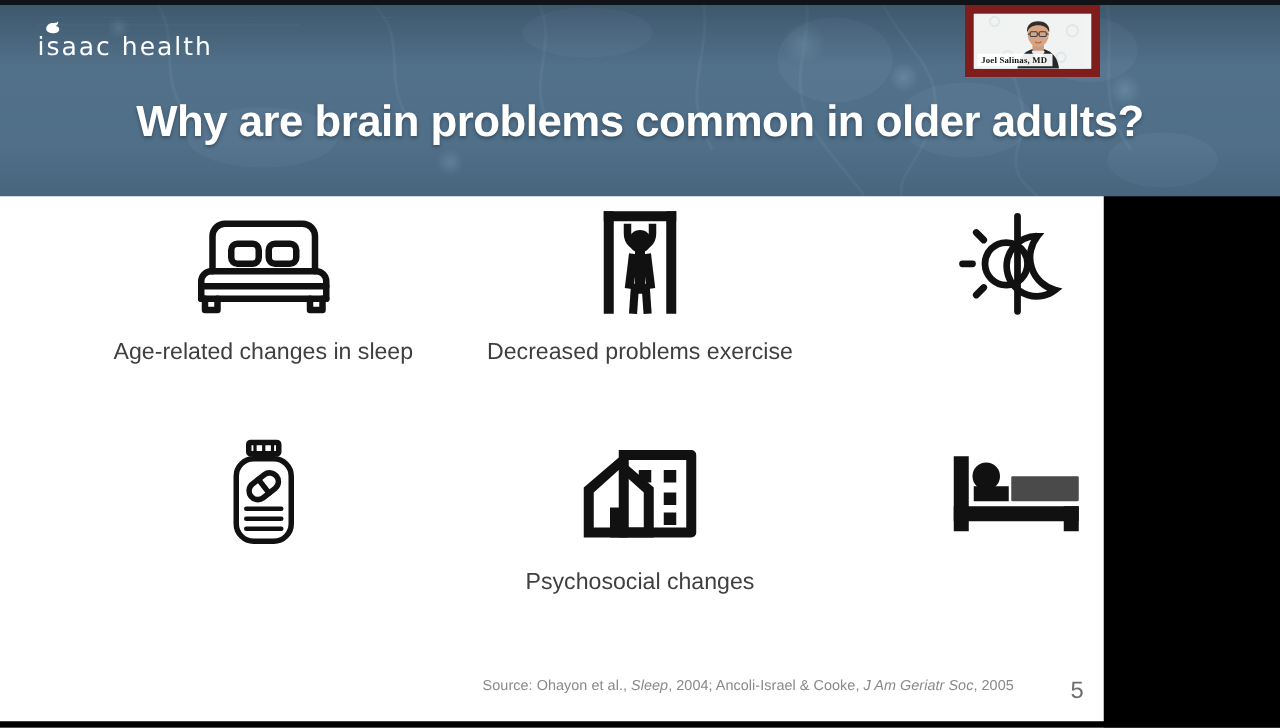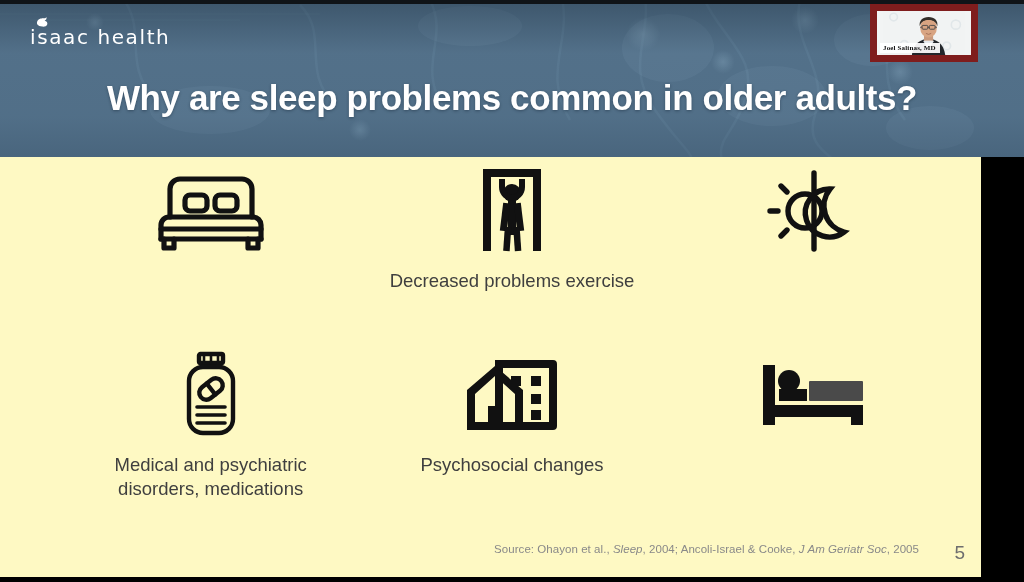--- a/index.html
+++ b/index.html
@@ -7,23 +7,23 @@
   html, body {
     width: 1024px;
     height: 582px;
     overflow: hidden;
     background: #000;
     font-family: "Liberation Sans", sans-serif;
   }
 
   #slide-root {
     position: relative;
-    width: 981px;
+    width: 883px;
     height: 582px;
-    background: #fef9c3;
+    background: #ffffff;
   }
 
   
   .bar-top {
     position: absolute; left: 0; top: 0;
     width: 1024px; height: 4px;
     background: #101418;
     z-index: 40;
   }
   .bar-bottom {
@@ -120,21 +120,21 @@
     color: #3f3f3f;
     font-size: 18.5px;
     line-height: 1.32;
     max-width: 250px;
     font-family: "Liberation Sans", sans-serif;
   }
 
   
   #source {
     position: absolute;
-    right: 62px; bottom: 27px;
+    right: 72px; bottom: 27px;
     color: #898989;
     font-size: 11.5px;
     letter-spacing: .05px;
     white-space: nowrap;
     font-family: "Liberation Sans", sans-serif;
     margin-left: 34px;
   }
   #source i { font-style: italic; }
   #page-number {
     position: absolute;
@@ -229,21 +229,21 @@
 
     <div id="header-shade"></div>
 
     <div id="logo">
       <svg class="bird" viewBox="0 0 16 13">
         <path d="M2.4 8.6 C1.2 6.6 2.6 3.4 5.6 2.6 C8.2 1.9 10.6 3.0 11.4 1.0 C11.9 2.6 11.2 3.9 9.6 4.7 C11.6 5.0 12.9 6.6 12.2 8.4 C11.6 10.0 9.6 10.9 7.2 10.6 C5.0 10.3 3.3 9.9 2.4 8.6 Z" fill="#ffffff"></path>
       </svg>
       <span class="wordmark">isaac health</span>
     </div>
 
-    <div id="slide-title">Why are sleep problems common in older adults?</div>
+    <div id="slide-title">Why are brain problems common in older adults?</div>
   </div>
 
   <div id="webcam">
     <div class="cam-bg"></div>
 
     <div class="cam-logo">
       <div class="cam-logo-text">isaac health</div>
       <div class="cam-logo-sub">The future you
 for better brain health</div>
     </div>
@@ -293,20 +293,21 @@
               <rect x="33" y="28" width="22" height="16" rx="5"></rect>
               <rect x="63" y="28" width="22" height="16" rx="5"></rect>
               <path d="M9 72 V58 a8 8 0 0 1 8-8 h84 a8 8 0 0 1 8 8 v14"></path>
               <path d="M9 62 H109"></path>
               <path d="M9 72 H109"></path>
               <path d="M12 72 v9 h10 v-9"></path>
               <path d="M96 72 v9 h10 v-9"></path>
             </g>
           </svg>
         </div>
+        <div class="cell-label">Age-related changes in sleep</div>
       </div>
 
       <div class="cell">
         <div class="icon-wrap">
           <svg width="86" height="92" viewBox="0 0 86 92">
             <g fill="#111111">
               <rect x="14" y="4" width="8" height="82"></rect>
               <rect x="64" y="4" width="8" height="82"></rect>
               <rect x="14" y="4" width="58" height="8"></rect>
               <circle cx="43" cy="28" r="9"></circle>
@@ -351,21 +352,20 @@
               <g transform="rotate(-38 36 40)">
                 <rect x="23" y="33" width="26" height="14" rx="7"></rect>
                 <path d="M36 33 v14"></path>
               </g>
               <path d="M22 58 H 50" stroke-width="3.6"></path>
               <path d="M22 66 H 50" stroke-width="3.6"></path>
               <path d="M22 74 H 50" stroke-width="3.6"></path>
             </g>
           </svg>
         </div>
-        <div class="cell-label">Medical and psychiatric disorders, medications</div>
       </div>
 
       <div class="cell">
         <div class="icon-wrap">
           <svg width="94" height="82" viewBox="0 0 94 82">
             <g fill="#111111">
               <path d="M30 6 h58 a4 4 0 0 1 4 4 v62 a4 4 0 0 1 -4 4 h-58 z
                        M38 14 v54 h46 v-54 z"></path>
               <path d="M2 36 L30 12 L58 36 v40 H2 z
                        M10 40 v28 h40 v-28 L30 22 z"></path>

